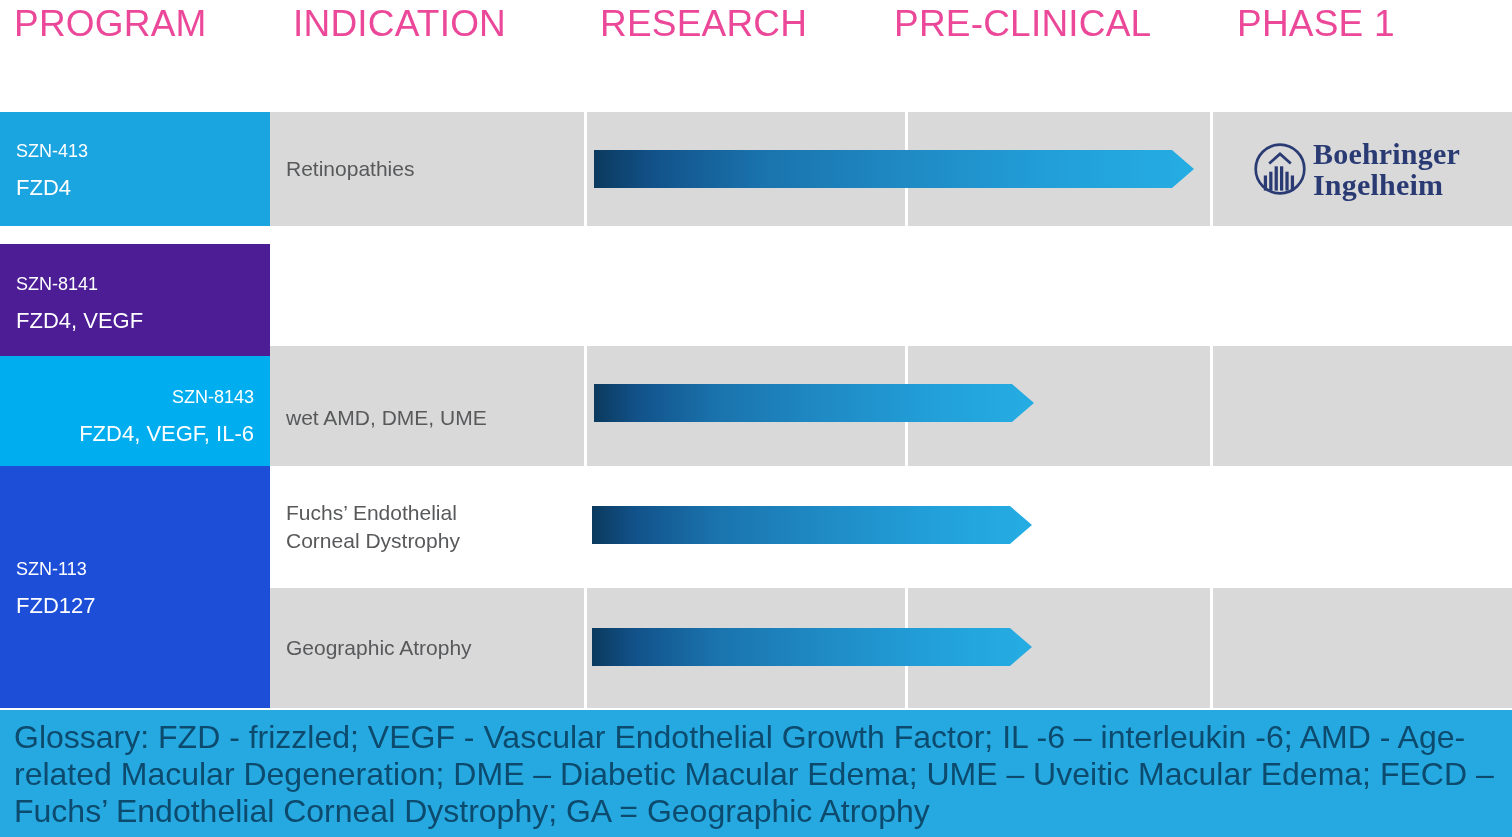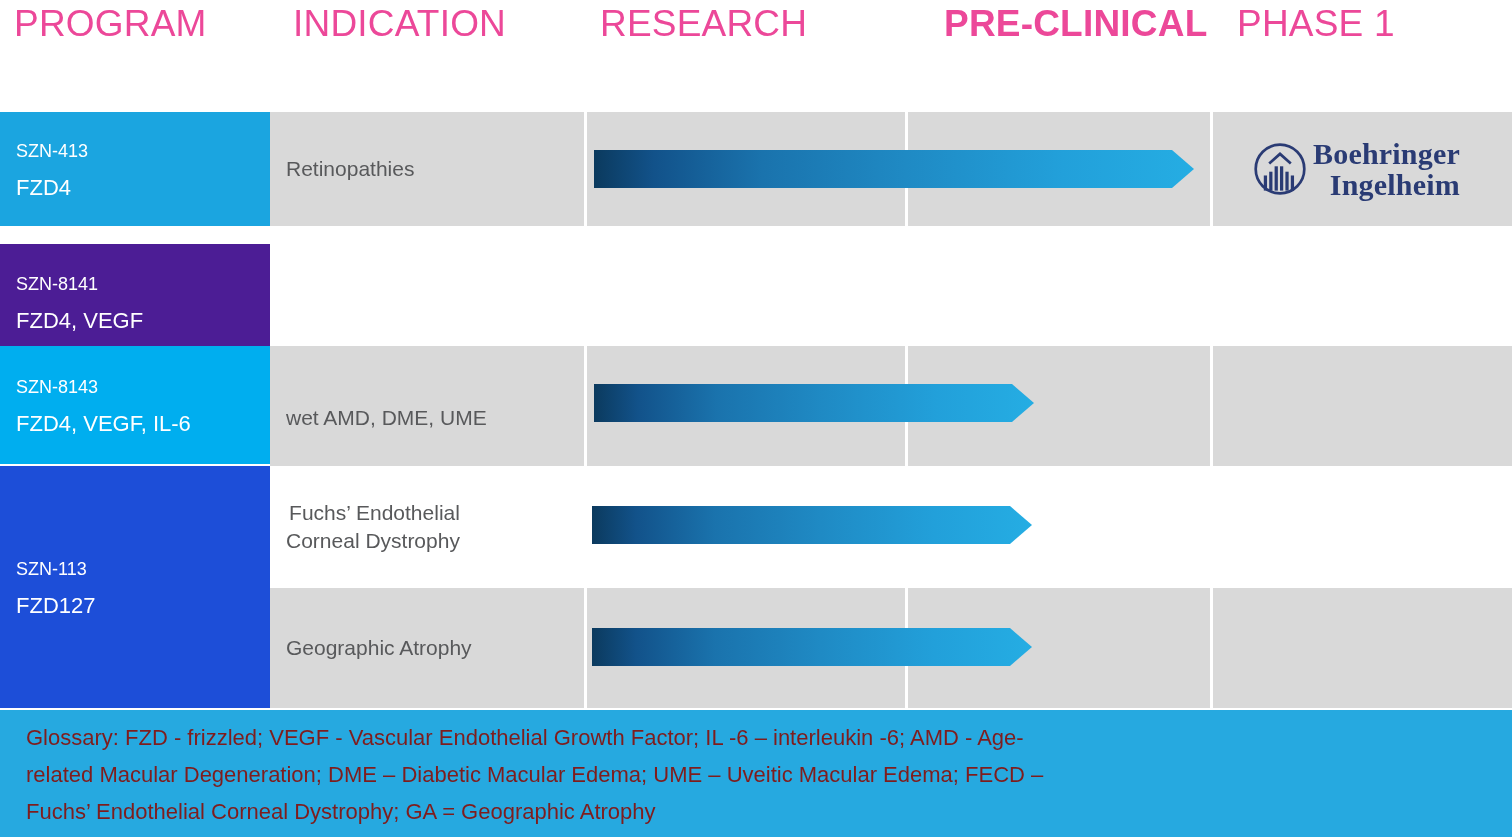--- a/index.html
+++ b/index.html
@@ -32,21 +32,21 @@
     color: #ec4899;
     font-size: 37px;
     font-weight: 400;
     letter-spacing: 0.2px;
     white-space: nowrap;
     line-height: 40px;
   }
   .ch-program    { left: 14px; }
   .ch-indication { left: 293px; }
   .ch-research   { left: 600px; }
-  .ch-preclin    { left: 944px; font-weight: bold; }
+  .ch-preclin    { left: 894px; }
   .ch-phase1     { left: 1237px; }
 
   
   .grid {
     position: absolute;
     top: 112px;
     left: 0;
     width: 1512px;
     height: 596px;
   }
@@ -80,21 +80,20 @@
   
   .row-strip {
     position: absolute;
     left: 270px;
     width: 1242px;
   }
   .cellbox {
     position: absolute;
     top: 0;
     bottom: 0;
-    text-align: right;
   }
   .c-ind     { left: 0px;   width: 314px; }
   .c-res     { left: 317px; width: 318px; }
   .c-pre     { left: 638px; width: 302px; }
   .c-ph1     { left: 943px; width: 299px; }
 
   .shade  { background: #d9d9d9; }
   .blank  { background: #ffffff; }
 
   .ind-text {
@@ -138,23 +137,23 @@
   }
 
   
   .glossary {
     position: absolute;
     left: 0;
     top: 710px;
     width: 1512px;
     height: 127px;
     background: #26a9e0;
-    color: #7f1d1d;
-    padding: 9px 14px 0 26px;
-    font-size: 22px;
+    color: #0c4a6e;
+    padding: 9px 14px 0 14px;
+    font-size: 32px;
     line-height: 37px;
     font-weight: 400;
   }
   .glossary p { margin: 0; }
 </style>
 </head>
 <body>
 
 <div id="page">
 
@@ -171,21 +170,21 @@
     <div class="prog-cell" style="top:0px;height:116px;background:#1ba5e0;">
       <div class="prog-name">SZN-413</div>
       <div class="prog-target">FZD4</div>
     </div>
 
     <div class="prog-cell" style="top:132px;height:118px;background:#4c1d95;">
       <div class="prog-name">SZN-8141</div>
       <div class="prog-target">FZD4, VEGF</div>
     </div>
 
-    <div class="prog-cell" style="top:234px;height:120px;background:#00aeef;">
+    <div class="prog-cell" style="top:244px;height:120px;background:#00aeef;text-align:right;">
       <div class="prog-name">SZN-8143</div>
       <div class="prog-target">FZD4, VEGF, IL-6</div>
     </div>
 
     <div class="prog-cell" style="top:354px;height:242px;background:#1d4ed8;border-bottom:none;">
       <div class="prog-name">SZN-113</div>
       <div class="prog-target">FZD127</div>
     </div>
 
     <div class="row-strip" style="top:0px;height:114px;">

